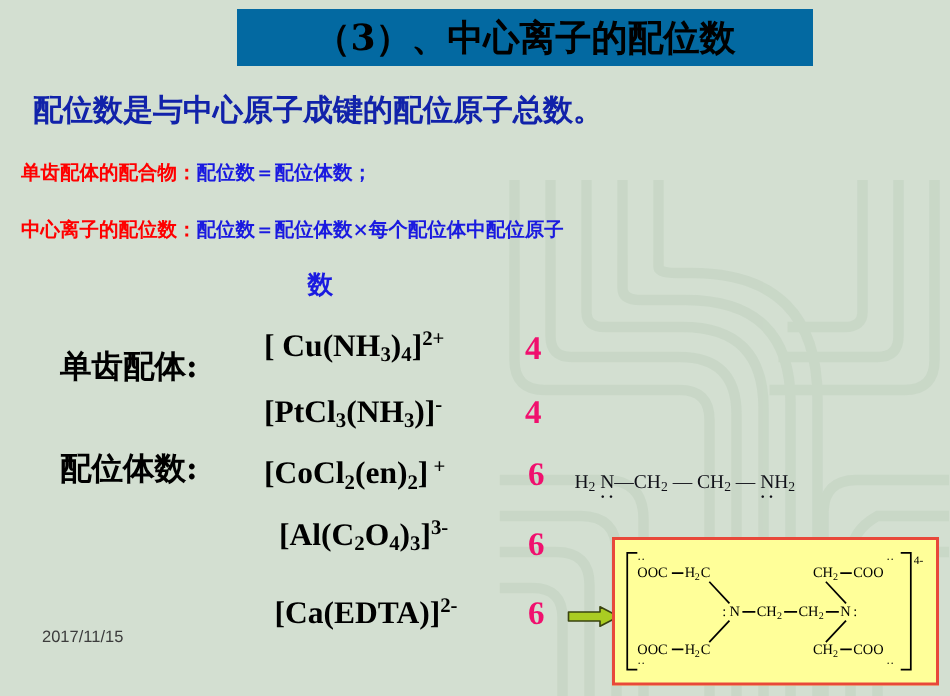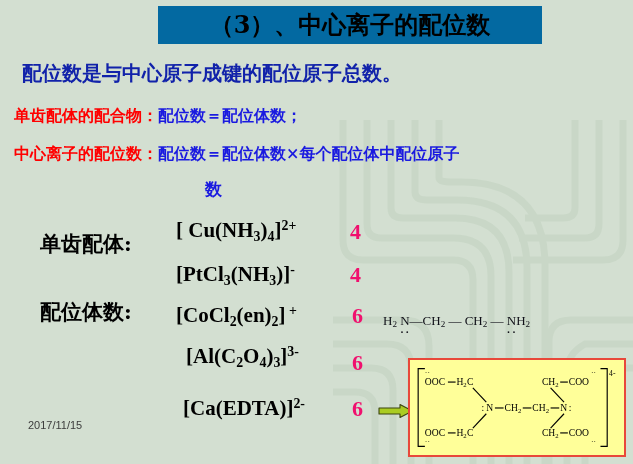--- a/index.html
+++ b/index.html
@@ -58,21 +58,21 @@
     color: #1122aa;
     white-space: nowrap;
   }
 
   
   .rule-row {
     position: absolute;
     left: 14px;
     white-space: nowrap;
     font-family: "DejaVu Serif", "Liberation Serif", serif;
-    font-size: 16px;
+    font-size: 13px;
     font-weight: bold;
   }
   #rule-row-1 { top: 106px; }
   #rule-row-2 { top: 144px; }
   .rule-label { color: #ff0000; }
   .rule-value { color: #1a1ae0; }
   #rule-cont {
     position: absolute;
     left: 205px;
     top: 178px;

